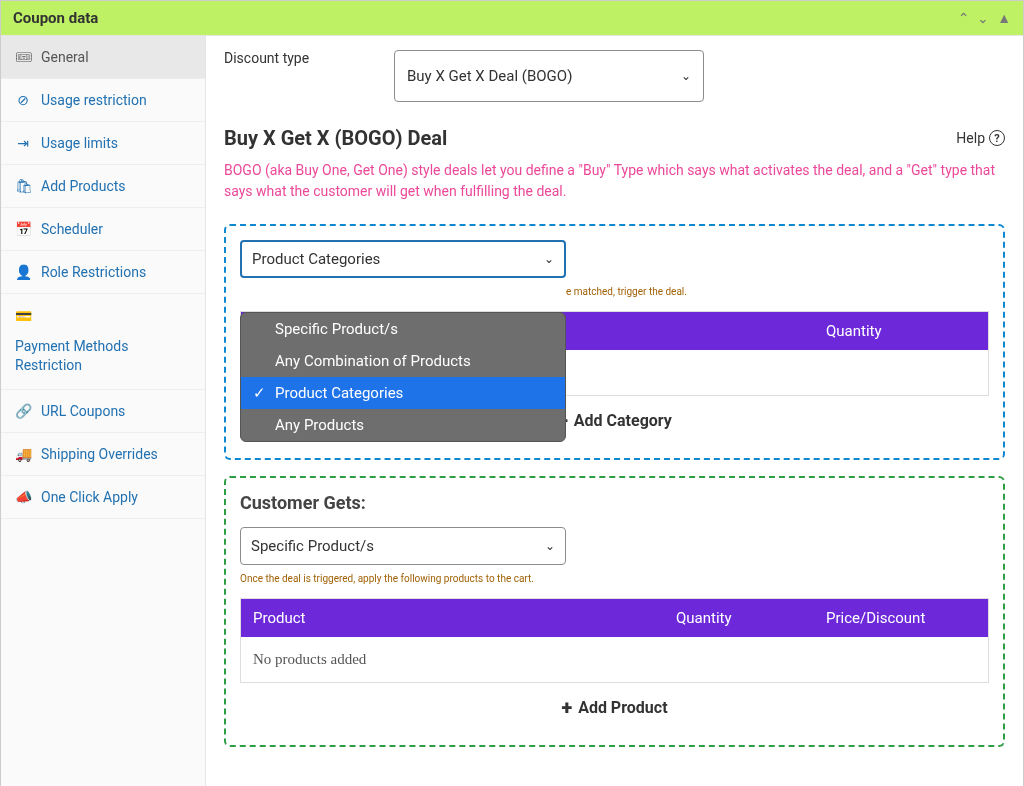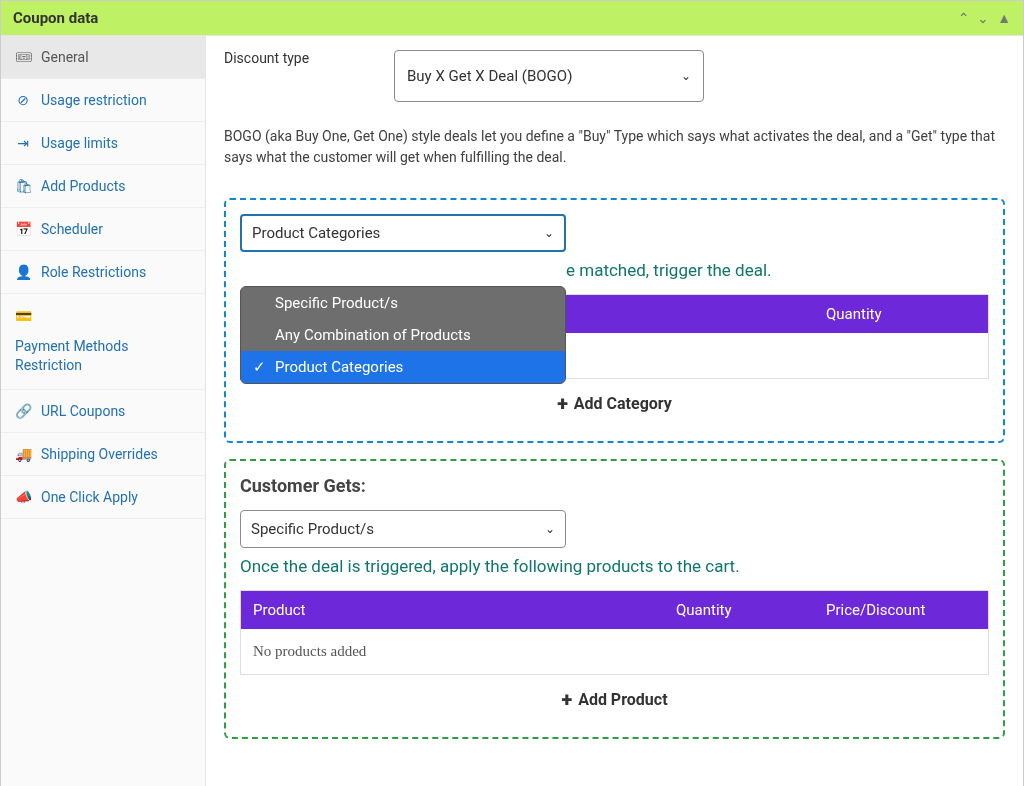--- a/index.html
+++ b/index.html
@@ -17,28 +17,28 @@
 .sidebar-item.active .icon { color: #555; }
 .sidebar-item.wrap { flex-wrap: wrap; line-height: 1.4; }
 .main { flex: 1; padding: 14px 18px; position: relative; }
 .field-row { display: flex; align-items: flex-start; gap: 20px; margin-bottom: 24px; }
 .field-label { width: 150px; font-size: 14px; color: #333; }
 .select-large { width: 310px; height: 52px; border: 1px solid #8c8c8c; border-radius: 4px; padding: 0 12px; font-size: 15px; background: #fff; display: flex; align-items: center; justify-content: space-between; cursor: pointer; }
 .title-row { display: flex; justify-content: space-between; align-items: center; margin-bottom: 10px; }
 .section-title { font-size: 20px; font-weight: 700; }
 .help-link { font-size: 14px; color: #333; display: flex; align-items: center; gap: 4px; cursor: pointer; }
 .help-icon { display: inline-flex; width: 16px; height: 16px; border: 1.5px solid #333; border-radius: 50%; align-items: center; justify-content: center; font-size: 11px; font-weight: bold; }
-.desc { font-size: 14px; color: #404040; line-height: 1.5; margin-bottom: 30px; }
+.desc { font-size: 14px; color: #ec4899; line-height: 1.5; margin-bottom: 22px; }
 .dashed-box { border: 2px dashed; border-radius: 6px; padding: 14px; margin-bottom: 16px; position: relative; }
 .buys-box { border-color: #0d88d1; }
 .gets-box { border-color: #2e9e44; }
 .sub-title { font-size: 18px; font-weight: 700; color: #444; margin-bottom: 14px; }
 .select-medium { width: 326px; height: 38px; border: 2px solid #2271b1; border-radius: 4px; padding: 0 10px; font-size: 15px; background: #fff; display: flex; align-items: center; justify-content: space-between; cursor: pointer; }
 .select-medium-green { width: 326px; height: 38px; border: 1px solid #8c8c8c; border-radius: 4px; padding: 0 10px; font-size: 15px; background: #fff; display: flex; align-items: center; justify-content: space-between; cursor: pointer; }
-.hint { font-size: 17px; color: #0f766e; margin-top: 8px; margin-bottom: 14px; }
+.hint { font-size: 10px; color: #a16207; margin-top: 8px; margin-bottom: 14px; }
 .table { border: 1px solid #ddd; }
 .thead { background: #6d28d9; color: #fff; display: flex; padding: 10px 12px; font-size: 15px; }
 .thead .col1 { flex: 1; }
 .thead .col2 { width: 150px; }
 .thead .col3 { width: 150px; }
 .tbody { background: #fff; padding: 14px 12px; color: #555; font-size: 15px; border-top: none; font-family: Liberation Serif, serif; }
 .add-row { display: flex; justify-content: center; align-items: center; gap: 6px; padding: 12px 0; font-weight: 700; font-size: 16px; cursor: pointer; }
 .plus { font-size: 20px; font-weight: 900; }
 .dropdown-menu { position: absolute; top: 72px; left: 0; width: 326px; background: #6e6e6e; border-radius: 6px; border: 1px solid #555; z-index: 100; overflow: hidden; font-size: 15px; }
 .dropdown-item { padding: 7px 16px 7px 34px; color: #fff; cursor: pointer; position: relative; }
@@ -104,32 +104,40 @@
 
     <div class="main">
       <div class="field-row">
         <div class="field-label">Discount type</div>
         <div class="select-large">
           <span>Buy X Get X Deal (BOGO)</span>
           <span class="chevron">⌄</span>
         </div>
       </div>
 
+      <div class="title-row">
+        <div class="section-title">Buy X Get X (BOGO) Deal</div>
+        <div class="help-link">
+          <span>Help</span>
+          <span class="help-icon">?</span>
+        </div>
+      </div>
       <p class="desc">BOGO (aka Buy One, Get One) style deals let you define a "Buy" Type which says what activates the deal, and a "Get" type that says what the customer will get when fulfilling the deal.</p>
 
       <div class="dashed-box buys-box">
         <div style="position:relative;">
           <div class="select-medium">
             <span>Product Categories</span>
             <span class="chevron">⌄</span>
           </div>
           <div class="dropdown-menu">
             <div class="dropdown-item">Specific Product/s</div>
             <div class="dropdown-item">Any Combination of Products</div>
             <div class="dropdown-item selected">Product Categories</div>
+            <div class="dropdown-item">Any Products</div>
           </div>
         </div>
         <p class="hint" style="padding-left:326px;">e matched, trigger the deal.</p>
         <div class="table">
           <div class="thead">
             <div class="col1">Product Category</div>
             <div class="col2">Quantity</div>
           </div>
           <div class="tbody">No categories added</div>
         </div>

